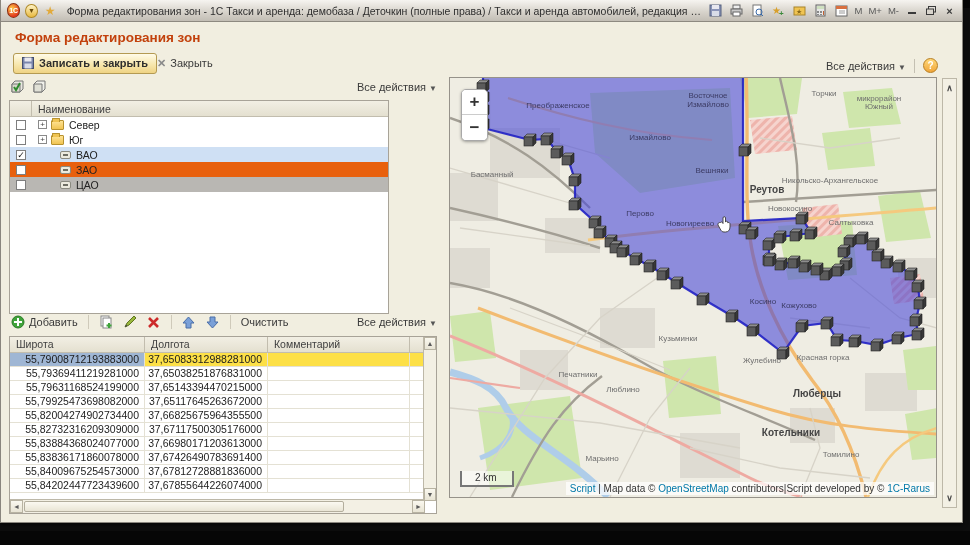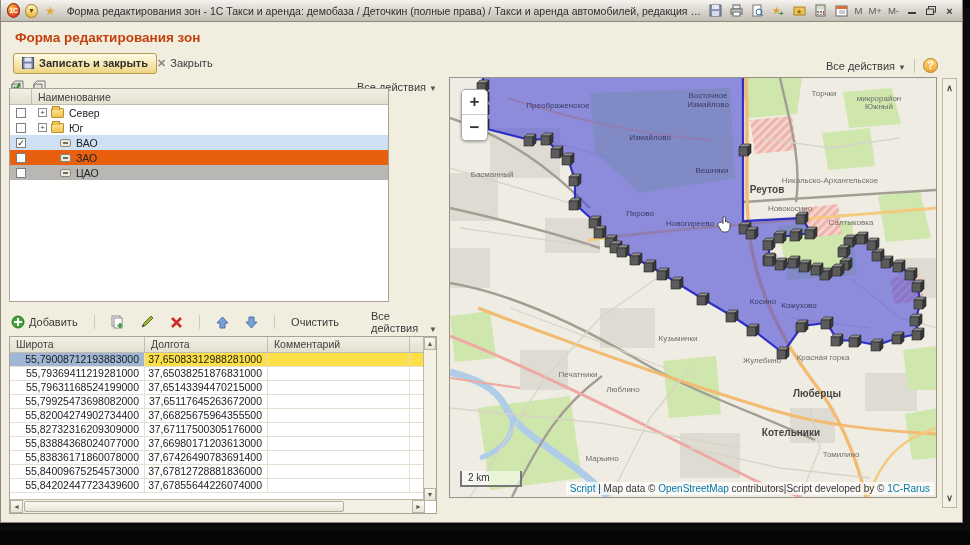--- a/index.html
+++ b/index.html
@@ -39,39 +39,39 @@
   .allact .caret { font-size:8px; color:#555; }
   .top-actions { position:absolute; top:58px; right:24px; display:flex; align-items:center; gap:8px; }
   .helpbtn { width:15px; height:15px; border-radius:50%; background:linear-gradient(#ffd97a,#f0a63a); border:1px solid #b87e20;
              color:#fff; font-size:10px; font-weight:bold; display:flex; align-items:center; justify-content:center; }
   .vsep { width:1px; height:14px; background:#c4c0b2; }
 
   
   .tree-toolbar { position:absolute; left:10px; top:78px; width:426px; height:18px; display:flex; align-items:center; gap:8px; }
   .tree-toolbar .spacer { flex:1; }
   .box { background:#fff; border:1px solid #a8a398; }
-  .tree-box { position:absolute; left:8px; top:88px; width:380px; height:214px; overflow:hidden; }
+  .tree-box { position:absolute; left:8px; top:100px; width:380px; height:214px; overflow:hidden; }
   .grid-head { height:16px; background:linear-gradient(#f2efe4,#e4e0d0); border-bottom:1px solid #c2bdae;
                font-size:10.5px; color:#3f3f3f; display:flex; align-items:center; }
   .tree-head-cb { width:22px; height:100%; border-right:1px solid #c2bdae; }
   .tree-head-name { padding-left:6px; }
   .tree-row { height:15px; display:flex; align-items:center; font-size:10.5px; color:#222; position:relative; }
   .tree-row .cbcell { width:22px; display:flex; justify-content:center; align-items:center; flex:0 0 auto; }
   .cb { width:10px; height:10px; background:#fff; border:1px solid #7e7e7e; font-size:9px; line-height:8px; text-align:center; color:#1a1a1a; }
   .expand { width:9px; height:9px; border:1px solid #8a8a8a; background:#fff; font-size:8px; line-height:7px; text-align:center; color:#444; margin:0 4px 0 6px; }
   .folder { width:13px; height:10px; background:linear-gradient(#ffe394,#f0c452); border:1px solid #b8922e; border-radius:1px; position:relative; margin-right:5px; }
   .folder:before { content:""; position:absolute; left:0; top:-3px; width:6px; height:3px; background:#f0c452; border:1px solid #b8922e; border-bottom:none; border-radius:1px 1px 0 0; }
   .itemico { width:11px; height:8px; background:#eceade; border:1px solid #8a8a80; border-radius:2px; margin:0 5px 0 28px; position:relative; }
   .itemico:before { content:""; position:absolute; left:2px; top:2px; width:5px; height:2px; background:#6e6e64; }
   .row-checked { background:#cfe0f4; }
   .row-selected { background:#e8600d; }
   .row-inactive { background:#b9b7b3; }
 
   
-  .pts-toolbar { position:absolute; left:10px; top:312px; width:426px; height:20px; display:flex; align-items:center; gap:16px; font-size:11px; color:#2e2e2e; }
+  .pts-toolbar { position:absolute; left:10px; top:312px; width:426px; height:20px; display:flex; align-items:center; gap:10px; font-size:11px; color:#2e2e2e; }
   .ticon { width:14px; height:14px; display:inline-flex; align-items:center; justify-content:center; }
   .tsep { width:1px; height:14px; background:#cfcaba; }
 
   
   .pts-box { position:absolute; left:8px; top:336px; width:428px; height:178px; overflow:hidden; }
   .pts-head { display:flex; height:16px; background:linear-gradient(#f2efe4,#e4e0d0); border-bottom:1px solid #c2bdae; font-size:10.5px; color:#3f3f3f; }
   .pts-head .hc { padding:1px 0 0 6px; border-right:1px solid #c2bdae; }
   .c1 { width:135px; } .c2 { width:123px; } .c3 { width:142px; }
   .pt-row { display:flex; height:14px; font-size:10.5px; color:#1c1c1c; border-bottom:1px solid #e4e1d4; }
   .pt-row .cell { padding:0 5px 0 0; text-align:right; border-right:1px solid #e4e1d4; white-space:nowrap; overflow:hidden; }
@@ -87,22 +87,22 @@
   .hscroll .rt { position:absolute; right:0; top:0; bottom:0; width:13px; }
   .hthumb { position:absolute; left:14px; top:1px; height:11px; width:320px; background:linear-gradient(#fbf9f1,#e9e5d5); border:1px solid #b3ae9d; border-radius:2px; }
 
   
   .map-panel { position:absolute; left:448px; top:77px; width:488px; height:421px; border:1px solid #96928a; background:#f0eee5; overflow:hidden; }
   .map-panel svg { position:absolute; left:0; top:0; }
   .zoomctl { position:absolute; left:11px; top:11px; width:27px; border:1px solid #a8a8a8; border-radius:5px; overflow:hidden;
              box-shadow:0 1px 3px rgba(0,0,0,.35); background:#fff; }
   .zbtn { width:100%; height:25px; background:#fff; font-size:17px; font-weight:bold; color:#333; display:flex; align-items:center; justify-content:center; }
   .zbtn.first { border-bottom:1px solid #ccc; }
-  .scalebar { position:absolute; left:10px; bottom:10px; font-size:10px; color:#333; background:rgba(255,255,255,.55); padding:0 4px 1px 6px;
-              border:2px solid #777; border-top:none; width:62px; line-height:13px; }
+  .scalebar { position:absolute; left:10px; bottom:10px; font-size:10px; color:#333; background:rgba(255,255,255,.55); padding:0 4px 1px 13px;
+              border:2px solid #777; border-top:none; width:54px; line-height:13px; }
   .attrib { position:absolute; right:2px; bottom:2px; font-size:10px; color:#333; background:rgba(255,255,255,.72); padding:1px 4px; white-space:nowrap; }
   .attrib .alink { color:#0078a8; }
 
   
   .outer-scroll { position:absolute; left:941px; top:78px; width:15px; height:430px; background:#f3f0e4; border:1px solid #bdb8a8; }
   .outer-scroll .ch { position:absolute; left:0; width:13px; height:14px; font-size:9px; color:#4a4a4a; display:flex; align-items:center; justify-content:center; font-weight:bold; }
 
   .black-bottom { position:absolute; left:0; top:531px; width:970px; height:14px; background:#060606; }
   .black-top { position:absolute; left:0; top:0; width:970px; height:8px; background:#060606; }
   svg text { font-family:"Liberation Sans",sans-serif; }

